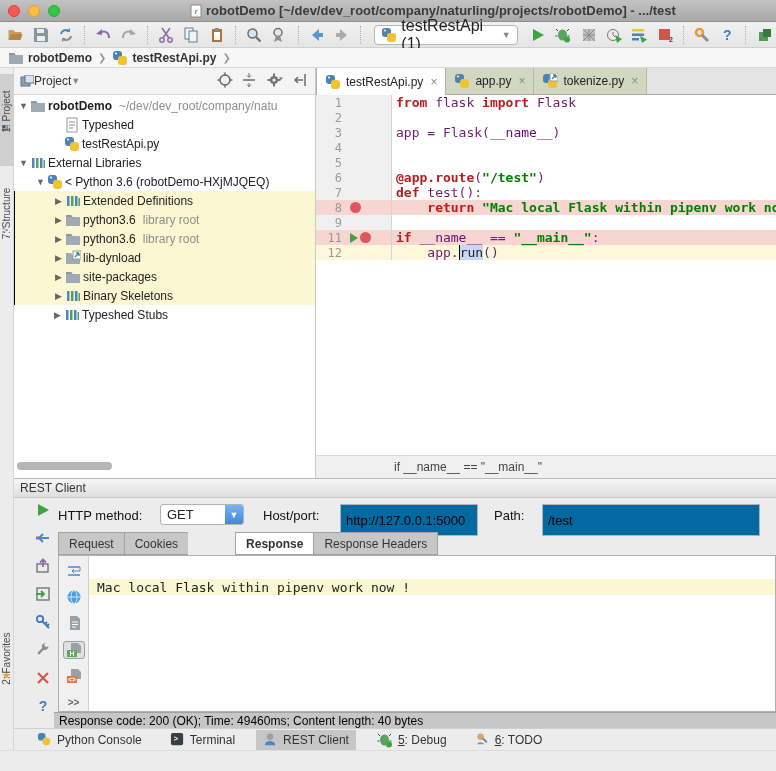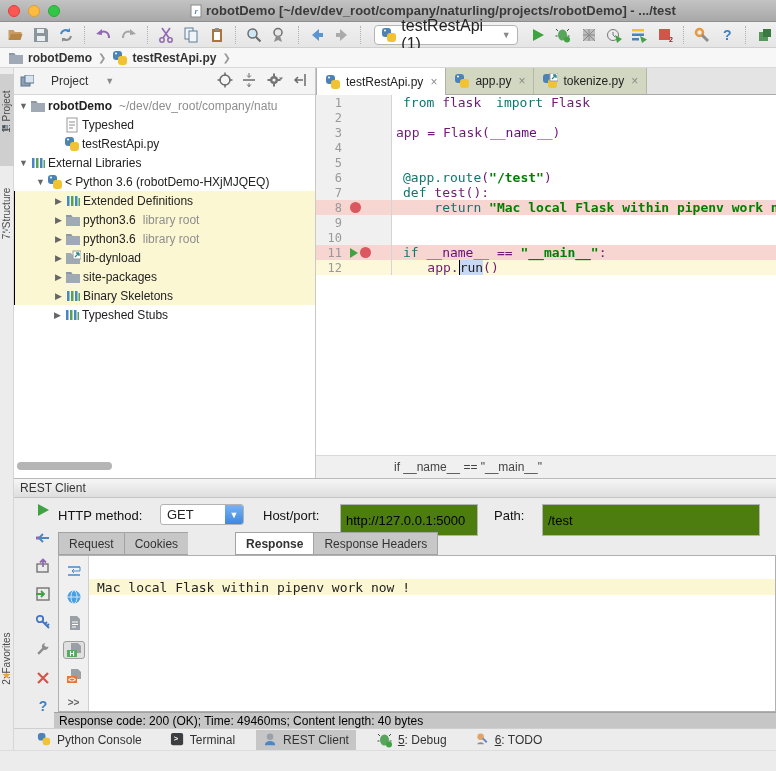--- a/index.html
+++ b/index.html
@@ -44,21 +44,21 @@
   .vlabel { transform:rotate(-90deg); white-space:nowrap; font-size:10px; color:#4a4a4a; }
   .stripe-ic { font-size:9px; line-height:10px; }
   .stripe-spacer { flex:1; }
   .toggle-sq { width:11px; height:11px; border:1px solid #777; background:#fff; margin-bottom:6px; position:relative; }
   .toggle-sq::after { content:""; position:absolute; left:0; bottom:0; width:100%; height:3px; background:#777; }
 
   
   .project { position:absolute; left:14px; top:68px; width:302px; height:410px; background:#fff;
     border-right:1px solid #c9c9c9; }
   .pp-header { height:27px; background:#f4f4f4; border-bottom:1px solid #d5d5d5;
-    display:flex; align-items:center; padding:0 6px; gap:17px;text-align:center; }
+    display:flex; align-items:center; padding:0 6px; gap:0;text-align:center; }
   .pp-title { font-size:12px; color:#333; }
   .pp-head-icons { margin-left:auto; display:flex; align-items:center; gap:8px; }
   .tree { position:absolute; top:28px; left:0; right:0; height:365px; overflow:hidden; }
   .trow { height:19px; display:flex; align-items:center; white-space:nowrap; font-size:12px; }
   .trow.hl { background:#fcf7d3; }
   .tchev { width:11px; text-align:center; color:#666; font-size:9px; flex:none; }
   .ticon { width:17px; flex:none; display:flex; align-items:center; justify-content:center; }
   .tlabel { margin-left:2px; }
   .tlabel.b { font-weight:bold; }
   .tsuffix { color:#8e8e8e; margin-left:7px; }
@@ -76,40 +76,40 @@
   .crow { height:15px; display:flex; }
   .crow .gut { width:76px; flex:none; display:flex; align-items:center; background:#f0f0f0;
     border-right:1px solid #d4d4d4; }
   .crow.bp  { background:#f7d5d0; } .crow.bp .gut { background:#f7d5d0; }
   .crow.cur { background:#fdf8da; } .crow.cur .gut { background:#fdf8da; }
   .lnum { width:26px; text-align:right; color:#999; font-size:12px; flex:none; }
   .gicons { width:40px; display:flex; align-items:center; gap:2px; padding-left:8px; }
   .bp-dot { width:11px; height:11px; border-radius:50%; background:#db5860; }
   .run-arrow { width:0; height:0; border-left:8px solid #3fa342; border-top:5px solid transparent; border-bottom:5px solid transparent; }
   .ctext { padding-left:4px; white-space:pre; }
-  .kw { color:#0f766e; font-weight:normal;margin-left:7px; }
+  .kw { color:#b91c1c; font-weight:bold; }
   .str { color:#008000; font-weight:bold; }
   .du { color:#660e7a; }
   .pl { color:#701a75; }
   .hl { background:#c8d8f7; border-left:1px solid #000; }
   .ebread { position:absolute; left:0; bottom:0; width:100%; height:23px; background:#f0f0f0;
     border-top:1px solid #d9d9d9; display:flex; align-items:center; padding-left:78px; color:#444; font-size:12px; }
 
   
   .rest { position:absolute; left:14px; top:478px; width:762px; height:250px; background:#ececec; }
   .rest-header { height:20px; background:linear-gradient(#f6f6f6,#dedede); border-top:1px solid #b9b9b9;
     border-bottom:1px solid #c6c6c6; display:flex; align-items:center; padding-left:6px; color:#333; }
   .rest-outer { position:absolute; left:16px; top:24px; width:26px; display:flex; flex-direction:column; gap:9px; align-items:center; }
   .rlabel { position:absolute; font-size:13px; color:#111; top:30px; }
   .combo { position:absolute; left:146px; top:26px; width:84px; height:21px; background:#fff;
     border:1px solid #b3b3b3; border-radius:3px; display:flex; align-items:center; }
   .combo .val { flex:1; padding-left:6px; font-size:13px; }
   .combo .btn { width:18px; height:100%; background:linear-gradient(#79b2f2,#3f87e0); border-radius:0 2px 2px 0;
     color:#fff; font-size:9px; display:flex; align-items:center; justify-content:center; }
-  .rinput { position:absolute; top:26px; height:32px; border:1px solid #b3b3b3; background:#4d7c0f;
+  .rinput { position:absolute; top:26px; height:32px; border:1px solid #b3b3b3; background:#0369a1;
     font-family:"Liberation Sans", sans-serif; font-size:13px; padding-left:5px; color:#000; }
   .rtabs { position:absolute; left:44px; top:54px; height:23px; display:flex; }
   .rtab { padding:0 10px; display:flex; align-items:center; background:#c7c7c7; border:1px solid #a3a3a3;
     border-right:none; font-size:12px; color:#333; }
   .rtab:last-child { border-right:1px solid #a3a3a3; }
   .rtab.active { background:#fff; font-weight:bold;margin-left:47px; }
   .rviewer { position:absolute; left:44px; top:77px; right:0; height:157px; background:#fff;
     border:1px solid #b0b0b0; display:flex; }
   .rv-toolbar { width:30px; background:#f0f0f0; border-right:1px solid #d0d0d0;
     display:flex; flex-direction:column; align-items:center; padding-top:6px; gap:9px; }
@@ -686,27 +686,20 @@
           </span>
           <span class="ctext"><span class="pl">    </span><span class="kw">return</span><span class="pl"> </span><span class="str">"Mac local Flask within pipenv work now !"</span></span>
         </div>
         <div class="crow">
           <span class="gut">
             <span class="lnum">9</span>
             <span class="gicons"></span>
           </span>
           <span class="ctext"></span>
         </div>
-        <div class="crow">
-          <span class="gut">
-            <span class="lnum">10</span>
-            <span class="gicons"></span>
-          </span>
-          <span class="ctext"></span>
-        </div>
         <div class="crow bp">
           <span class="gut">
             <span class="lnum">11</span>
             <span class="gicons">
               <span class="run-arrow"></span>
               <span class="bp-dot"></span>
             </span>
           </span>
           <span class="ctext"><span class="kw">if</span><span class="pl"> </span><span class="du">__name__</span><span class="pl"> == </span><span class="str">"__main__"</span><span class="pl">:</span></span>
         </div>

